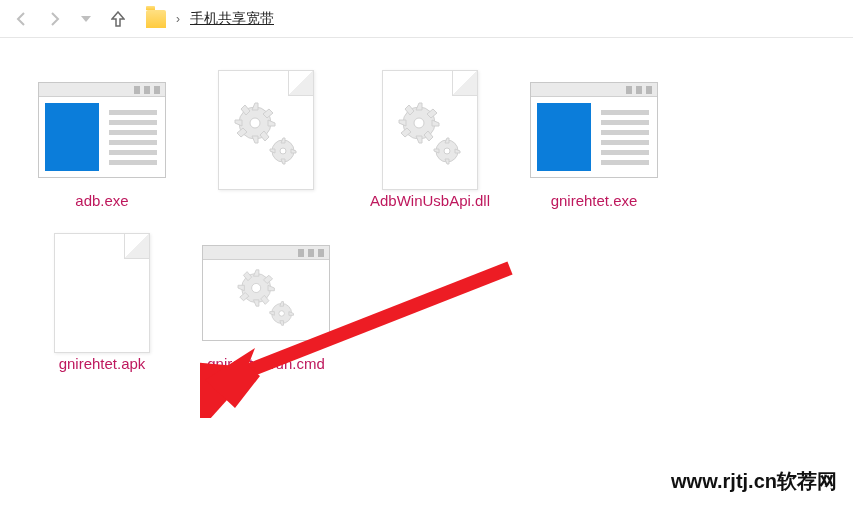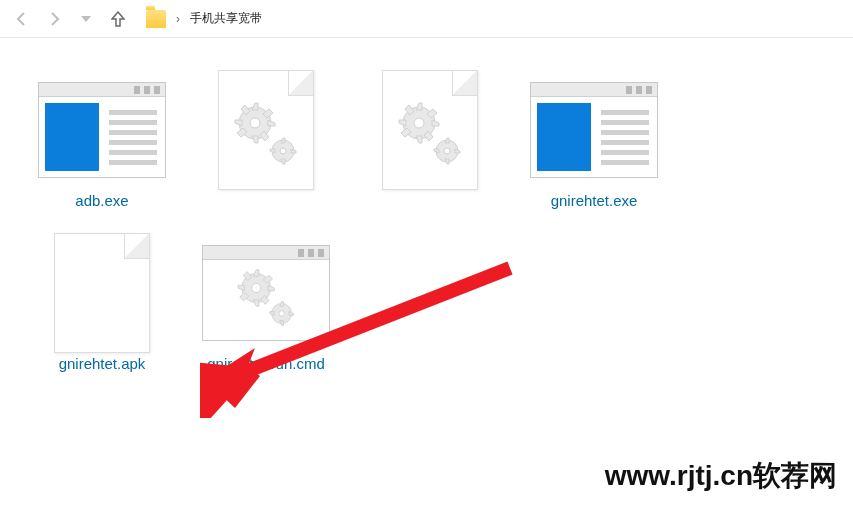--- a/index.html
+++ b/index.html
@@ -46,21 +46,21 @@
     }
     .folder-icon:before {
       content:"";
       position:absolute;
       top:-4px; left:0;
       width:9px; height:4px;
       background: linear-gradient(#ffe083,#ffcb3e);
       border-radius:1px 1px 0 0;
     }
     .separator { color:#6a6a6a; font-size:12px; margin: 0 4px; }
-    .breadcrumb-label { color:#222; font-size:12px; }
+    .breadcrumb-label { color:#222; font-size:14px;text-decoration:underline; }
 
     .content {
       padding: 40px 20px 20px 20px;
       display: flex;
       flex-wrap: wrap;
       position: relative;
     }
     .item {
       width: 164px;
       margin: 2px 0 30px 0;
@@ -126,36 +126,36 @@
       width:70px; height:66px;
     }
     .gear-big, .gear-small {
       fill:#e8e8e8;
       stroke:#d0d0d0;
     }
     .blank-page .page-shape:before { display:block; }
 
     .item-label {
       font-size:15px;
-      color:#0369a1;
+      color:#be185d;
       line-height:1.25;
       word-break: break-all;
       padding: 0 4px;
     }
 
     .arrow-overlay {
       position:absolute;
       left:200px; top:220px;
       pointer-events:none;
     }
 
     .watermark {
       position:absolute;
       bottom:15px; right:16px;
-      font-size:28px;
+      font-size:20px;
       font-weight:700;
       color:#111;
       font-family: Arial, "Microsoft YaHei", sans-serif;
     }
   </style>
 </head>
 <body>
 
 <div class="nav-bar">
   <div class="nav-btn">
@@ -262,20 +262,21 @@
             <g>
                 <path d="M14 1 L16 1 L16 6 L12 6 Z"></path>
                 <path d="M14 27 L16 27 L16 22 L12 22 Z"></path>
                 <path d="M1 14 L1 12 L6 12 L6 16 Z"></path>
                 <path d="M27 14 L27 16 L22 16 L22 12 Z"></path>
               </g>
           </g>
         </svg>
       </div>
     </div>
+    <div class="item-label">AdbWinUsbApi.dll</div>
   </div>
 
   <div class="item">
     <div class="icon-wrap">
       <div class="win-box">
         <div class="win-title"></div>
         <div class="blue-panel"></div>
         <div class="lines">
             <div></div>
             <div></div>

